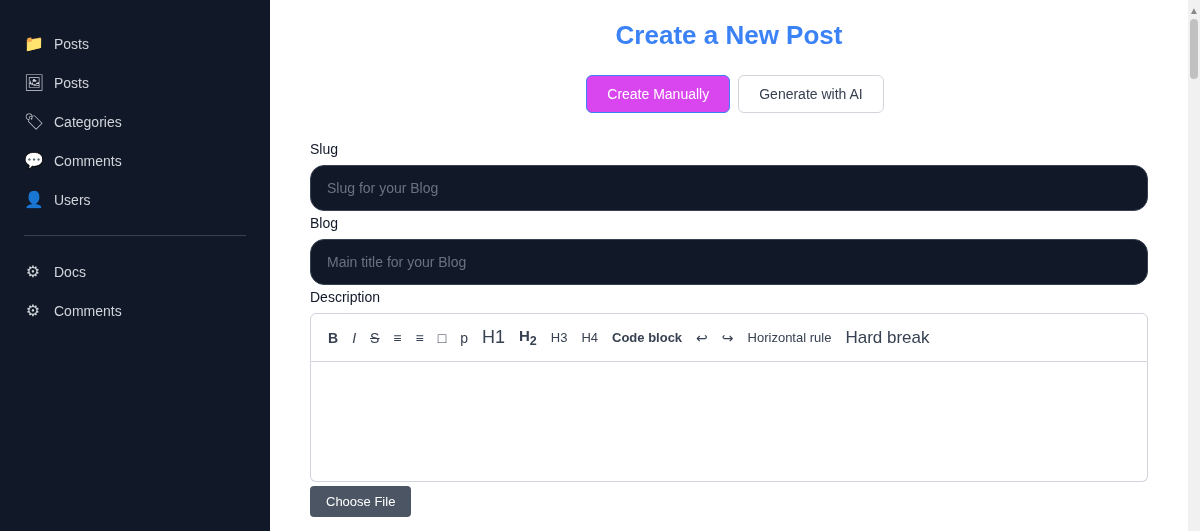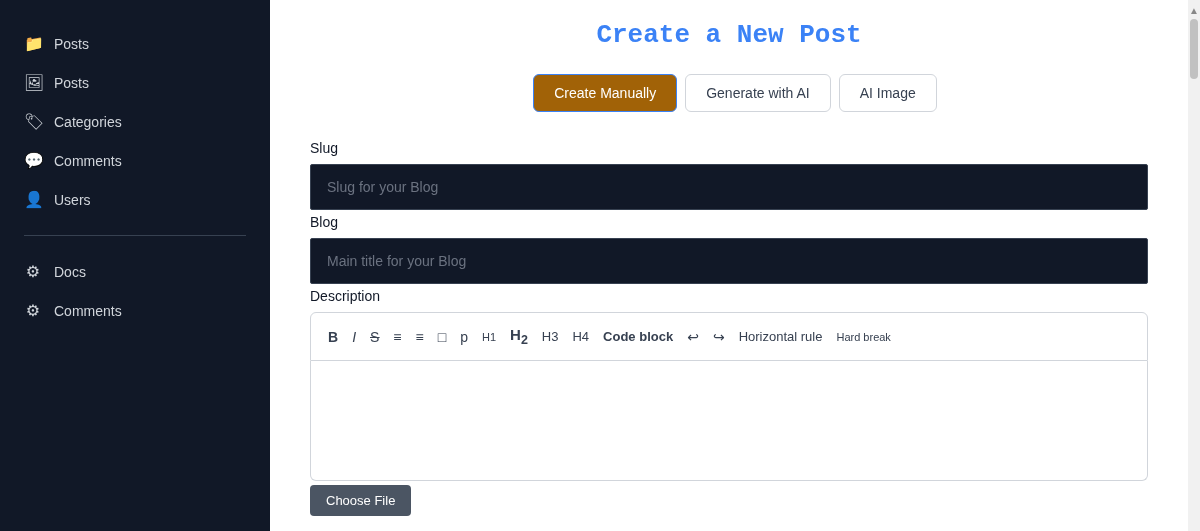--- a/index.html
+++ b/index.html
@@ -54,21 +54,20 @@
       padding: 20px 40px 40px 40px;
       background: #fff;
     }
 
     .page-title {
       text-align: center;
       font-size: 26px;
       font-weight: 700;
       color: #3b82f6;
       margin-bottom: 24px;
-      font-family: Liberation Mono, monospace;
     }
 
     
     .tab-group {
       display: flex;
       justify-content: center;
       gap: 8px;
       margin-bottom: 28px;
     }
     .tab-btn {
@@ -76,21 +75,21 @@
       border-radius: 6px;
       border: 1px solid #d1d5db;
       background: #fff;
       font-size: 14px;
       cursor: pointer;
       color: #374151;
       font-weight: 500;
       transition: background 0.15s, color 0.15s;
     }
     .tab-btn.active {
-      background: #a16207;
+      background: #d946ef;
       color: #fff;
       border-color: #3b82f6;
       margin-left: 12px;
     }
 
     
     .form-group {
       margin-bottom: 4px;
     }
     .form-label {
@@ -98,21 +97,21 @@
       font-size: 14px;
       font-weight: 500;
       color: #111827;
       margin-bottom: 8px;
     }
     .form-input {
       width: 100%;
       padding: 14px 16px;
       background: #111827;
       border: 1px solid #374151;
-      border-radius: 2px;
+      border-radius: 14px;
       color: #6b7280;
       font-size: 14px;
       outline: none;
     }
     .form-input::placeholder {
       color: #6b7280;
     }
 
     
     .editor-toolbar {
@@ -233,21 +232,20 @@
     </div>
   </div>
 </nav>
 
 <div class="main-content">
   <h1 class="page-title">Create a New Post</h1>
 
   <div class="tab-group">
     <button class="tab-btn active">Create Manually</button>
     <button class="tab-btn">Generate with AI</button>
-    <button class="tab-btn">AI Image</button>
   </div>
 
   <div class="form-group">
     <label class="form-label">Slug</label>
     <input class="form-input" type="text" placeholder="Slug for your Blog" style="">
   </div>
 
   <div class="form-group">
     <label class="form-label">Blog</label>
     <input class="form-input" type="text" placeholder="Main title for your Blog" style="">
@@ -256,29 +254,29 @@
   <div class="form-group">
     <label class="form-label">Description</label>
     <div class="editor-toolbar">
       <button class="editor-toolbar-btn bold">B</button>
       <button class="editor-toolbar-btn italic"><em>I</em></button>
       <button class="editor-toolbar-btn strike"><s>S</s></button>
       <button class="editor-toolbar-btn">≡</button>
       <button class="editor-toolbar-btn">≡</button>
       <button class="editor-toolbar-btn">□</button>
       <button class="editor-toolbar-btn">p</button>
-      <button class="editor-toolbar-btn" style="font-size:11px;">H1</button>
+      <button class="editor-toolbar-btn" style="font-size:18px;">H1</button>
       <button class="editor-toolbar-btn" style="font-size:15px;font-weight:700;">H<sub>2</sub></button>
       <button class="editor-toolbar-btn" style="font-size:13px;">H3</button>
       <button class="editor-toolbar-btn" style="font-size:13px;">H4</button>
       <button class="editor-toolbar-btn" style="font-size:13px;font-weight:bold;">Code block</button>
       <button class="editor-toolbar-btn">↩</button>
       <button class="editor-toolbar-btn">↪</button>
       <button class="editor-toolbar-btn" style="font-size:13px;">Horizontal rule</button>
-      <button class="editor-toolbar-btn" style="font-size:11px;">Hard break</button>
+      <button class="editor-toolbar-btn" style="font-size:17px;">Hard break</button>
     </div>
     <div class="editor-body" contenteditable="true" style=""></div>
   </div>
 
   <div class="feature-image-row">
 
     <button class="choose-file-btn">Choose File</button>
   </div>
 
 </div>

